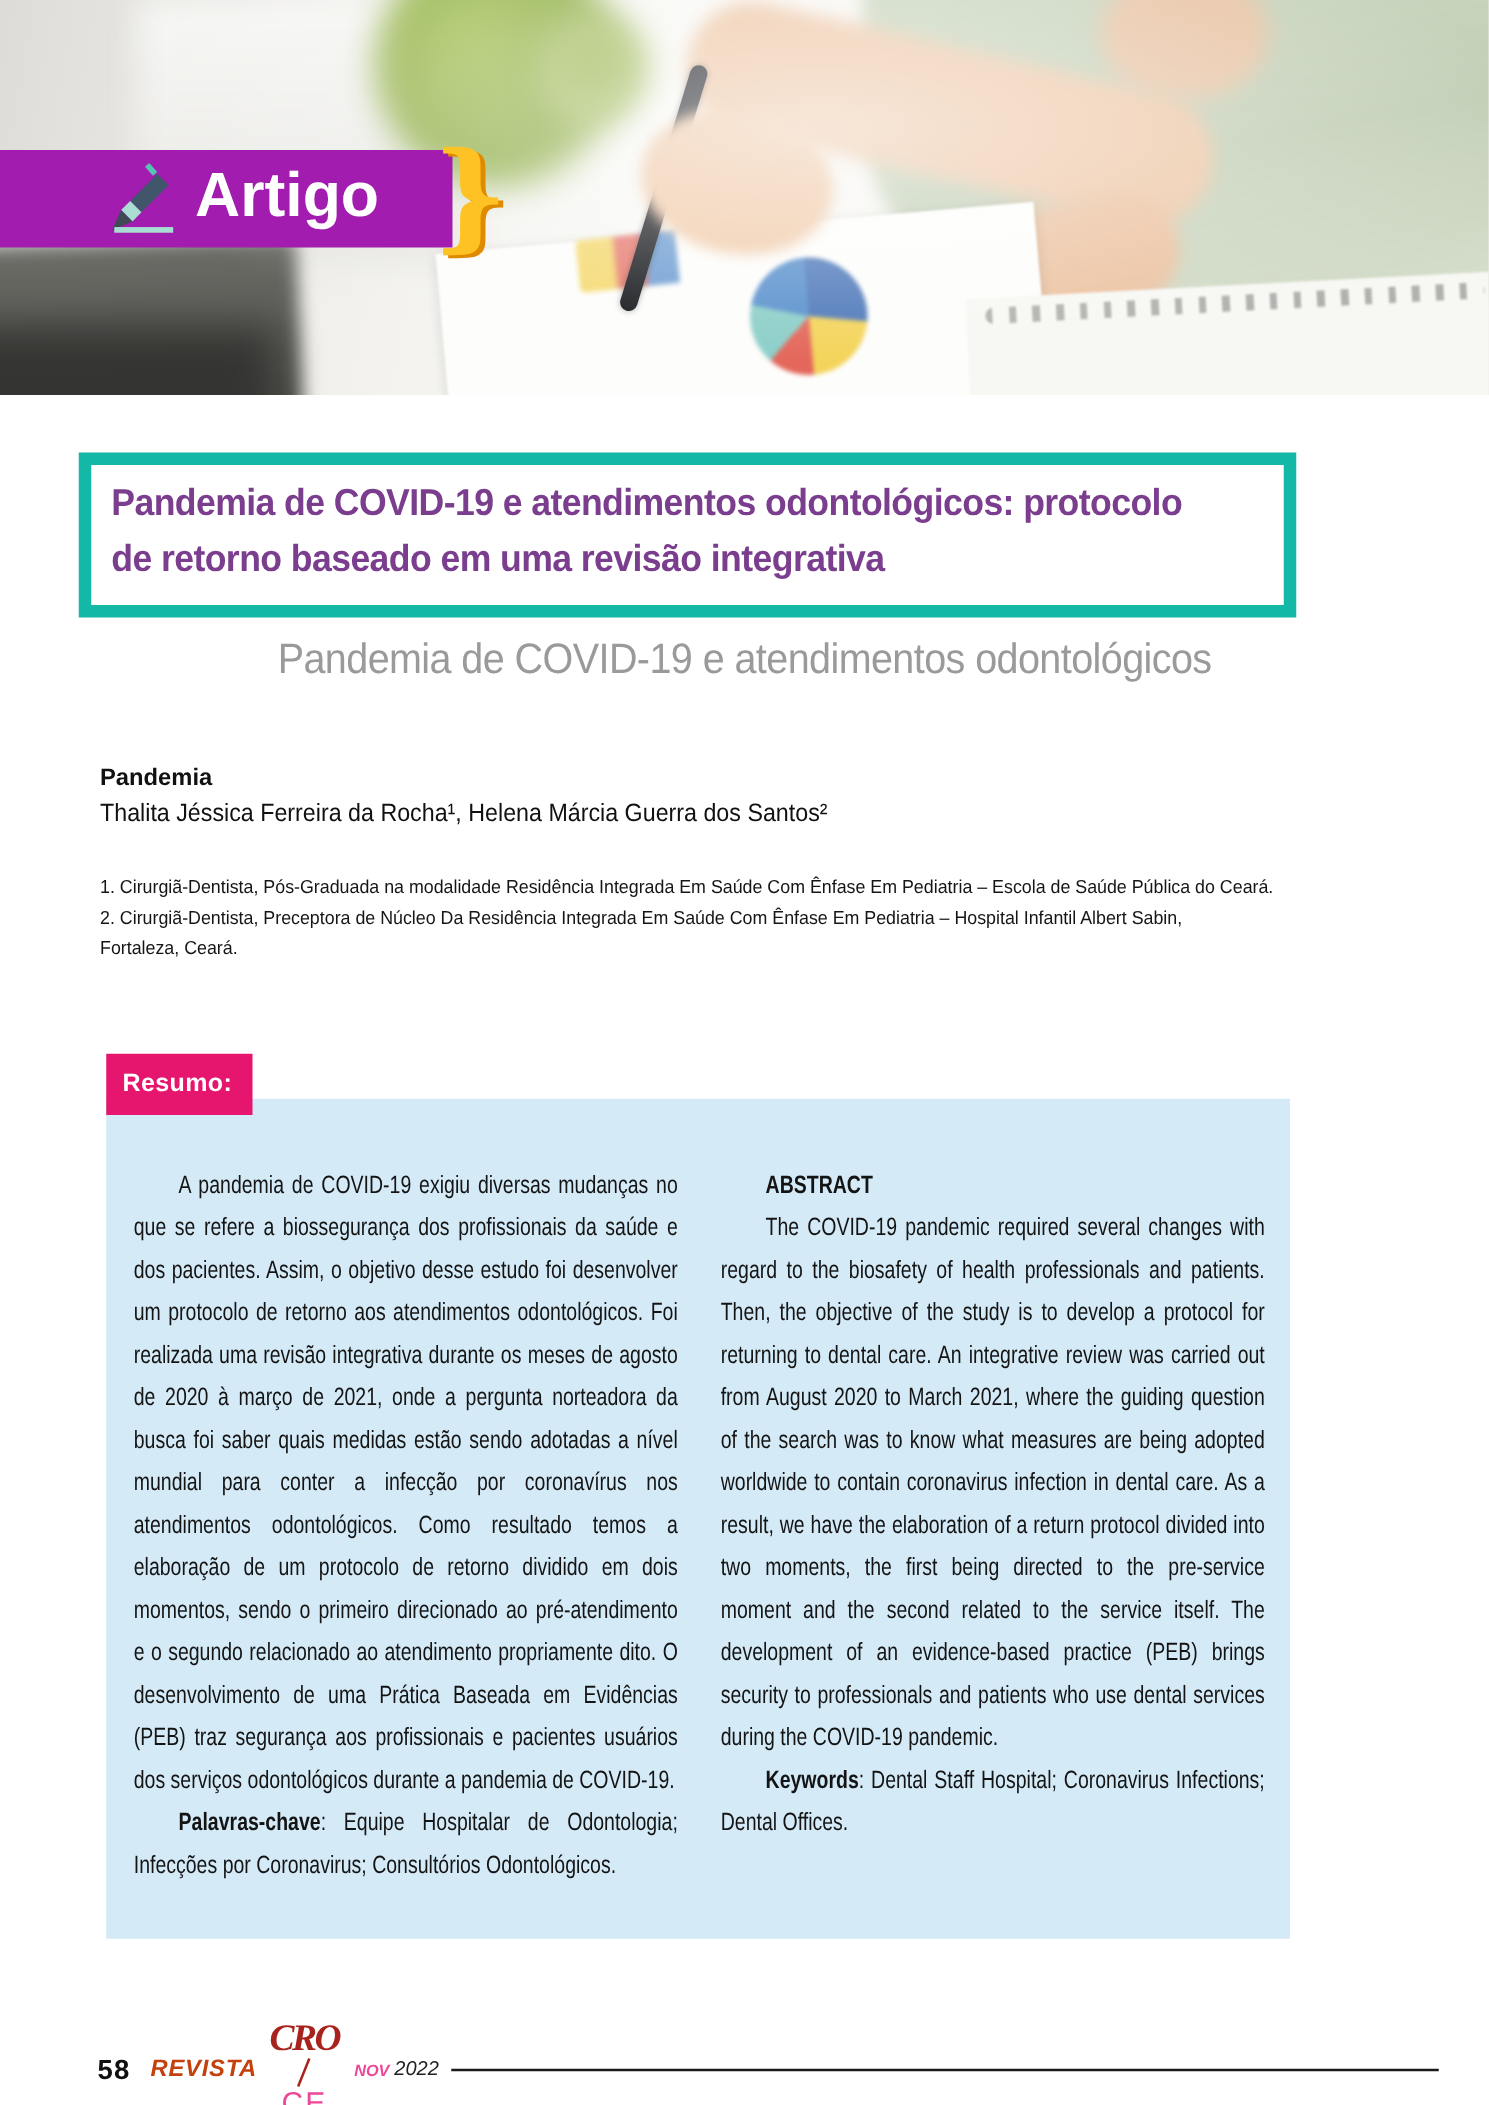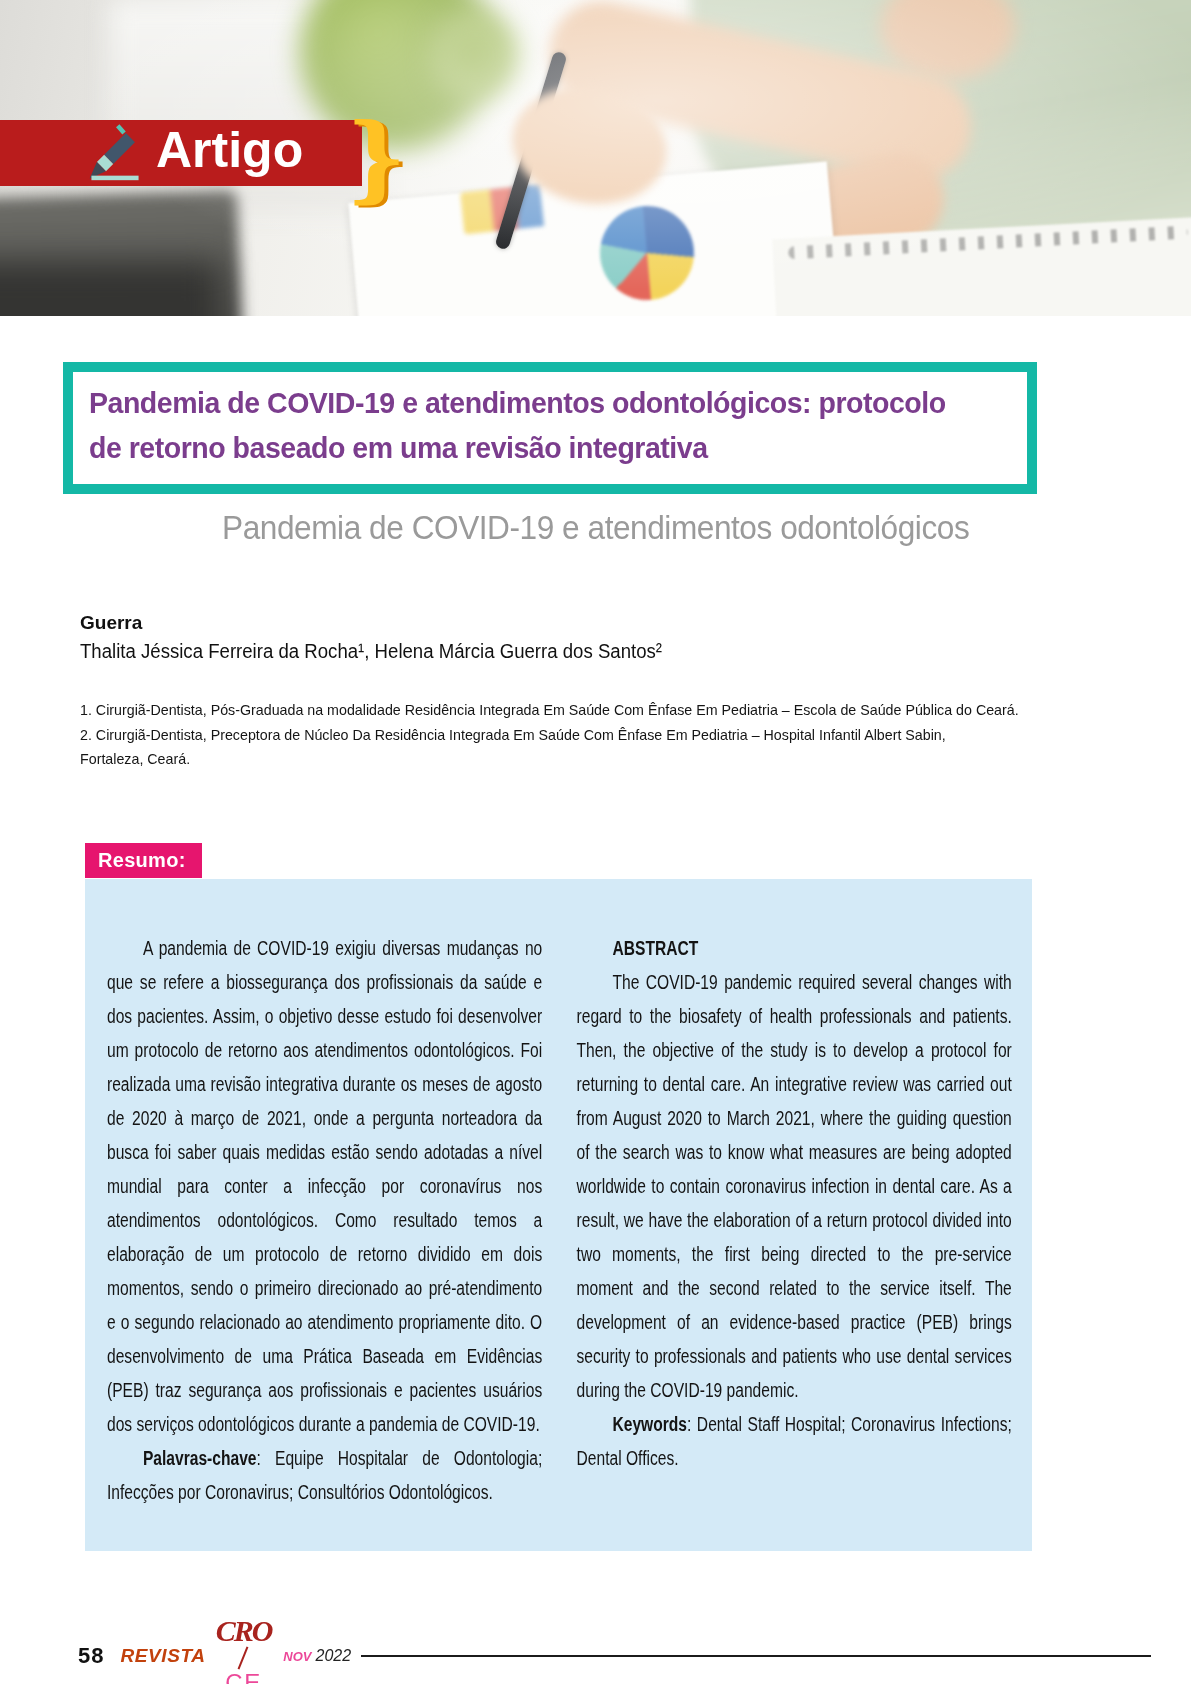--- a/index.html
+++ b/index.html
@@ -33,21 +33,21 @@
     background:linear-gradient(90deg,#f3d14e 0 22%, #e25b4e 26% 40%, #4a86c9 46% 64%, rgba(0,0,0,0) 64%); filter:blur(2px); }
   .ph-pen { left:524px; top:48px; width:14px; height:205px; border-radius:7px; transform:rotate(17deg);
     background:linear-gradient(#2a2d33,#141619); box-shadow:0 0 5px rgba(0,0,0,.35); }
   .ph-hand1 { left:512px; top:88px; width:155px; height:115px; border-radius:50%; background:#f0cbaa; transform:rotate(10deg); filter:blur(5px); }
   .ph-laptop { left:-70px; top:195px; width:310px; height:165px; border-radius:10px; transform:rotate(-2deg);
     background:linear-gradient(#6d6d68,#474743); filter:blur(7px); }
   .ph-darkcorner { left:-50px; top:262px; width:270px; height:95px; background:#343432; filter:blur(16px); }
   .ph-glare { left:0; top:0; width:100%; height:100%;
     background:radial-gradient(ellipse at 55% 32%, rgba(255,255,255,.55), rgba(255,255,255,0) 62%); }
   
-  .banner { position:absolute; left:0; top:120px; width:362px; height:66px; background:#b91c1c; z-index:6;
+  .banner { position:absolute; left:0; top:120px; width:362px; height:78px; background:#a21caf; z-index:6;
     display:flex; align-items:center; padding-left:86px; box-sizing:border-box; }
   .banner .pen-ico { width:58px; height:60px; margin-right:12px; flex:none; }
   .banner .label { color:#ffffff; font-size:50px; font-weight:bold; letter-spacing:0; line-height:1; padding-bottom:6px; }
   .banner .brace { position:absolute; left:346px; top:-12px; font-family:"DejaVu Serif", serif;
     font-size:94px; font-weight:bold; line-height:98px; color:#ffc224; text-shadow:4px 2px 0 #e08a00; }
   
   .title-box { position:absolute; left:63px; top:362px; width:974px; height:132px; box-sizing:border-box;
     border:10px solid #14b8a6; background:#ffffff; padding:8px 16px 0 16px; overflow:hidden; }
   .title-box .tline { font-size:30px; font-weight:bold; color:#7b3d8d; letter-spacing:-0.5px;
     line-height:45px; white-space:nowrap; transform:scaleX(0.95); transform-origin:left center; }
@@ -58,21 +58,21 @@
   
   .authors { position:absolute; left:80px; top:610px; }
   .authors .a-head { font-size:19px; font-weight:bold; color:#111; line-height:26px; }
   .authors .a-names { font-size:20px; color:#111; line-height:30px; white-space:nowrap;
     transform:scaleX(0.93); transform-origin:left center; }
   .affils { position:absolute; left:80px; top:698px; }
   .affils .af-line { font-size:15px; color:#151515; line-height:24.5px; white-space:nowrap;
     transform:scaleX(0.95); transform-origin:left center; }
   
   .resumo-box { position:absolute; left:85px; top:879px; width:947px; min-height:660px; background:#d4eaf7; overflow:hidden; }
-  .resumo-label { position:absolute; left:85px; top:843px; width:117px; height:35px; background:#e6156e; z-index:3;
+  .resumo-label { position:absolute; left:85px; top:843px; width:117px; height:49px; background:#e6156e; z-index:3;
     color:#ffffff; font-size:20px; font-weight:bold; letter-spacing:.3px; display:flex; align-items:center;
     padding-left:13px; box-sizing:border-box; }
   .columns { margin:52px 0 42px 22px; width:1160px; transform:scaleX(0.78); transform-origin:top left;
     display:flex; gap:44px; }
   .col { flex:1; font-size:20px; line-height:34px; text-align:justify; color:#141414; }
   .col p { margin:0; text-indent:46px; }
   .abs-head { font-weight:bold; margin-left:46px; }
   .kw-label { font-weight:bold; }
   
   .footer { position:absolute; left:78px; top:1616px; width:1073px; display:flex; align-items:center; }
@@ -125,21 +125,21 @@
 <div class="title-box">
   <div class="tline">Pandemia de COVID-19 e atendimentos odontológicos: protocolo</div>
   <div class="tline">de retorno baseado em uma revisão integrativa</div>
 </div>
 
 <div class="subtitle">
   <span>Pandemia de COVID-19 e atendimentos odontológicos</span>
 </div>
 
 <div class="authors">
-  <div class="a-head">Guerra</div>
+  <div class="a-head">Pandemia</div>
   <div class="a-names">Thalita Jéssica Ferreira da Rocha¹, Helena Márcia Guerra dos Santos²</div>
 </div>
 
 <div class="affils">
   <div class="af-line">1. Cirurgiã-Dentista, Pós-Graduada na modalidade Residência Integrada Em Saúde Com Ênfase Em Pediatria – Escola de Saúde Pública do Ceará.</div>
   <div class="af-line">2. Cirurgiã-Dentista, Preceptora de Núcleo Da Residência Integrada Em Saúde Com Ênfase Em Pediatria – Hospital Infantil Albert Sabin,</div>
   <div class="af-line">Fortaleza, Ceará.</div>
 </div>
 
 <div class="resumo-label">Resumo:</div>

